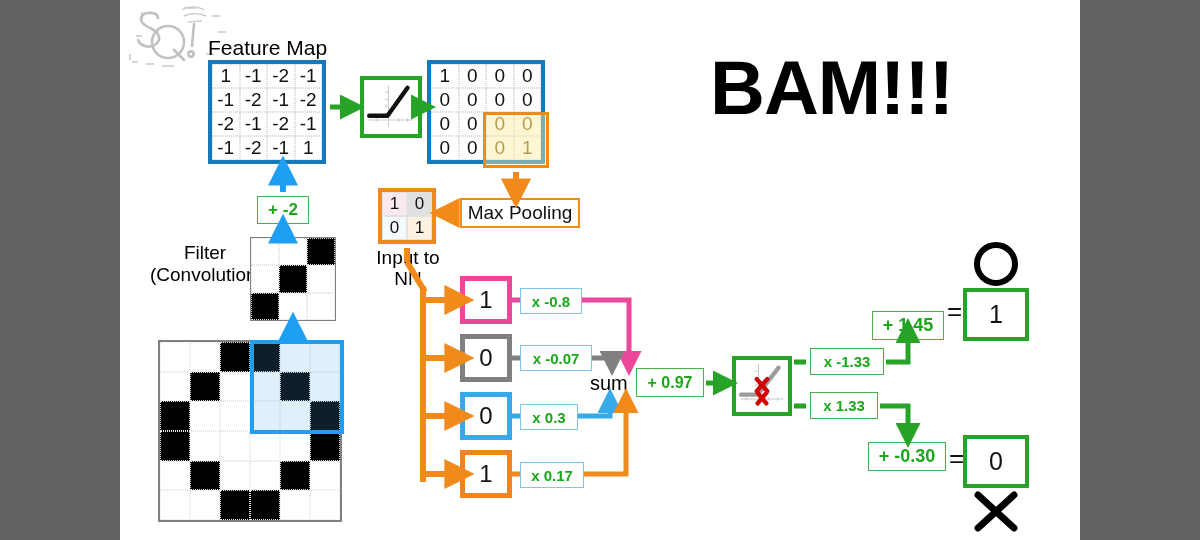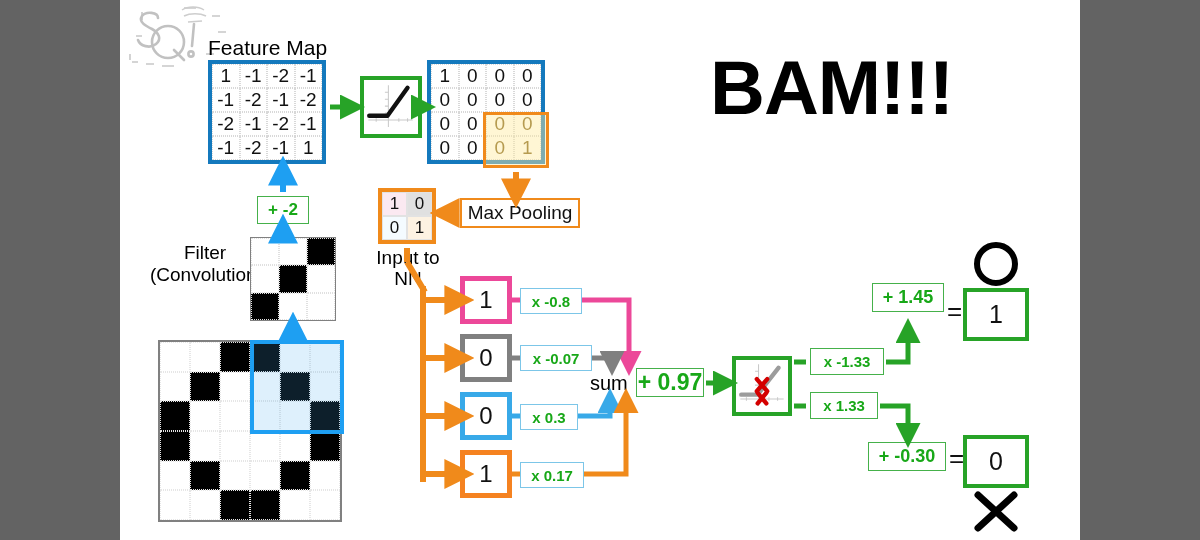--- a/index.html
+++ b/index.html
@@ -232,42 +232,42 @@
     <div class="abs nbox" id="nb0" style="left: 340px; top: 276px; width: 52px; height: 48px; border: 5px solid rgb(236, 72, 153);">1</div>
     <div class="abs nbox" id="nb1" style="left: 340px; top: 334px; width: 52px; height: 48px; border: 5px solid rgb(128, 128, 128);">0</div>
     <div class="abs nbox" id="nb2" style="left: 340px; top: 392px; width: 52px; height: 48px; border: 5px solid rgb(56, 169, 232);">0</div>
     <div class="abs nbox" id="nb3" style="left: 340px; top: 450px; width: 52px; height: 48px; border: 5px solid rgb(245, 130, 32);">1</div>
 
     <div class="abs wbox" style="left:400px;top:288px;width:62px;height:26px;">x -0.8</div>
     <div class="abs wbox" style="left:400px;top:345px;width:72px;height:26px;">x -0.07</div>
     <div class="abs wbox" style="left:400px;top:404px;width:58px;height:26px;">x 0.3</div>
     <div class="abs wbox" style="left:400px;top:462px;width:64px;height:26px;">x 0.17</div>
 
-    <div class="abs mathbox" style="left:516px;top:368px;width:68px;height:29px;font-size:23px;">+ 0.97</div>
+    <div class="abs mathbox" style="left:516px;top:368px;width:68px;height:29px;font-size:16px;">+ 0.97</div>
 
     <div class="abs relubox" style="left:612px;top:356px;width:60px;height:60px;">
       <svg viewBox="0 0 60 60" width="52" height="52">
         <g stroke="#c9c9c9" stroke-width="1.2" fill="none">
           <path d="M26 5 L26 53"></path>
             <path d="M5 45 L55 45"></path>
           <path d="M22 13 L26 13 M22 21 L26 21 M22 29 L26 29 M22 37 L26 37"></path>
           <path d="M12 43 L12 47 M38 43 L38 47 M48 43 L48 47"></path>
         </g>
         <path d="M6 40 L25 40 L49 9" stroke="#9c9c9c" stroke-width="5" fill="none" stroke-linecap="round" stroke-linejoin="round"></path>
         <g stroke="#d40000" stroke-width="5" stroke-linecap="round">
           <path d="M24 22 L36 36 M36 22 L24 36"></path>
           <path d="M25 38 L35 50 M35 38 L25 50"></path>
         </g>
       </svg>
     </div>
 
     <div class="abs wbox" style="left:690px;top:348px;width:74px;height:27px;border-color:#45b14a;">x -1.33</div>
     <div class="abs wbox" style="left:690px;top:392px;width:68px;height:27px;border-color:#45b14a;">x 1.33</div>
 
-    <div class="abs mathbox" style="left:752px;top:283px;width:72px;height:29px;font-size:18px;">+ 1.45</div>
+    <div class="abs mathbox" style="left:752px;top:311px;width:72px;height:29px;font-size:18px;">+ 1.45</div>
     <div class="abs mathbox" style="left:748px;top:442px;width:78px;height:29px;font-size:18px;">+ -0.30</div>
 
     <div class="abs eq" style="left:827px;top:296px;">=</div>
     <div class="abs eq" style="left:829px;top:443px;">=</div>
 
     <div class="abs obox" style="left:843px;top:288px;width:66px;height:53px;">1</div>
     <div class="abs obox" style="left:843px;top:435px;width:66px;height:53px;">0</div>
 
     <div class="abs" style="left:850px;top:240px;">
       <svg width="52" height="48" viewBox="0 0 52 48">

